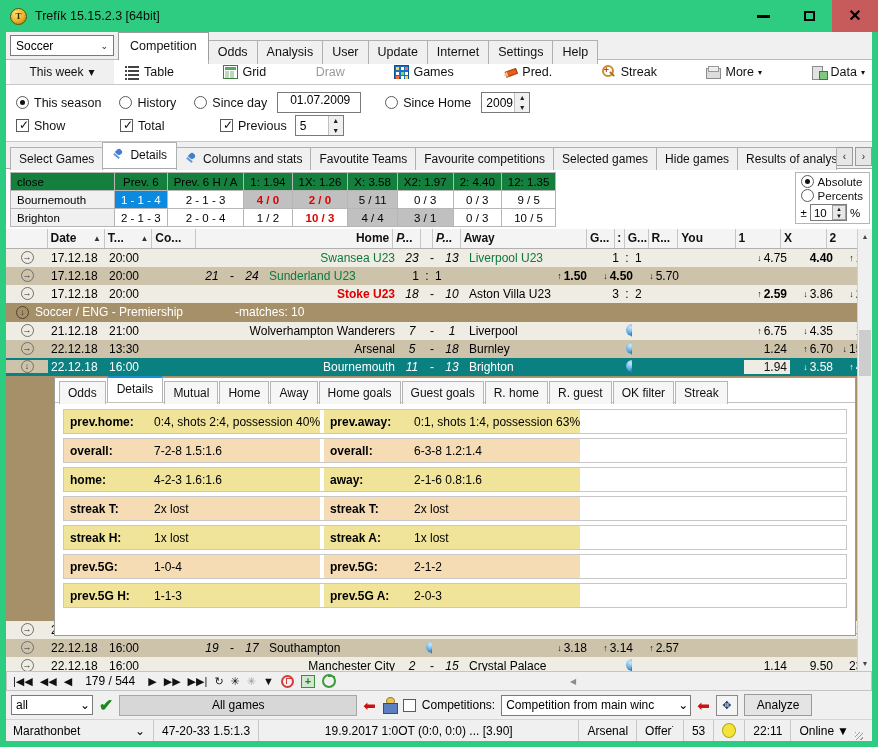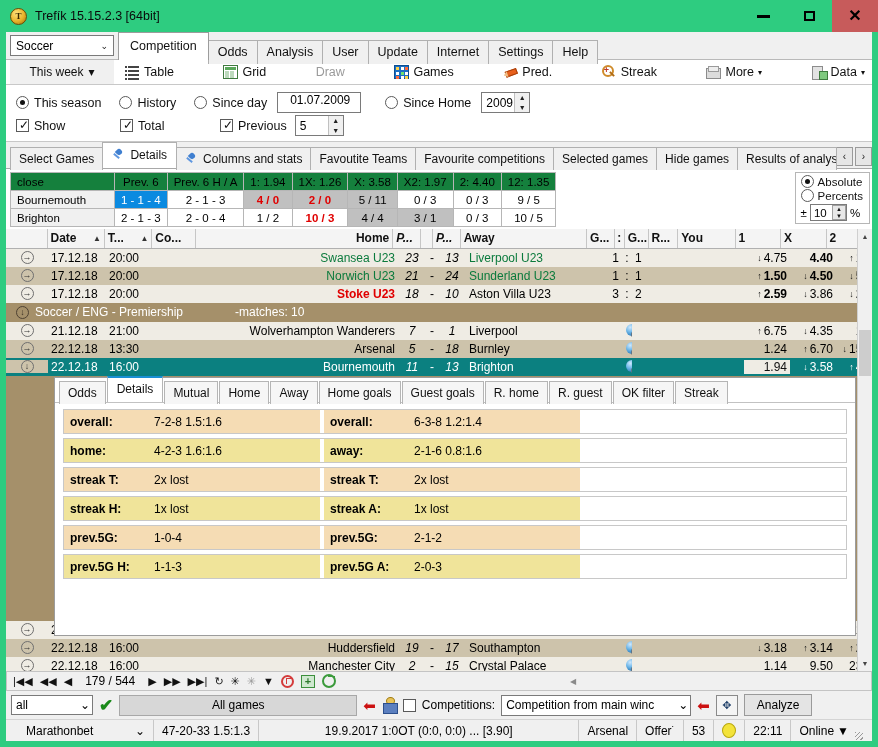--- a/index.html
+++ b/index.html
@@ -224,21 +224,21 @@
   .tinyicon::after{content:"";position:absolute;left:1px;top:6px;width:13px;height:9px;background:#5b7fbf;border:1px solid #2c4f8c;}
   .compcombo{width:190px;height:21px;border:1px solid #7a7a7a;background:#fff;display:flex;align-items:center;padding:0 2px 0 4px;font-size:12px;}
   .compcombo .cv{flex:1 1 auto;overflow:hidden;white-space:nowrap;}
   .movebtn{width:22px;height:21px;border:1px solid #8a8a8a;background:#f4f4f4;display:flex;align-items:center;justify-content:center;font-size:11px;color:#20406a;}
   .analyze{height:22px;padding:0 12px;border:1px solid #9a9a9a;background:#e4e4e4;display:flex;align-items:center;font-size:12px;}
 
   
   .statusbar{flex:0 0 auto;margin:0 6px 6px 6px;background:#f0f0f0;height:22px;display:flex;align-items:stretch;font-size:12px;border-top:1px solid #d4d4d4;}
   .sb{display:flex;align-items:center;padding:0 8px;border-right:1px solid #c8c8c8;white-space:nowrap;}
   .sb.grow1{flex:1 1 auto;justify-content:center;}
-  .sb.stcombo{width:148px;padding-left:20px;}
+  .sb.stcombo{width:148px;padding-left:7px;}
   .sb.stcombo .cv{flex:1 1 auto;}
   .yellowdot{width:14px;height:15px;border-radius:50%;background:#f3e33a;border:1px solid #b8a710;}
   .online{display:flex;align-items:center;gap:3px;}
   .resize{width:12px;align-self:flex-end;height:12px;position:relative;}
   .resize::after{content:"";position:absolute;right:1px;bottom:1px;width:8px;height:8px;
     background:repeating-linear-gradient(135deg,#9a9a9a 0 1px,transparent 1px 3px);}
 </style>
 </head>
 <body>
 
@@ -559,21 +559,20 @@
           </div>
       </div>
 
       <div class="grow even">
         <div class="cell c-exp">
             <span class="expicon">→</span>
           </div>
         <div class="cell c-date">17.12.18</div>
         <div class="cell c-time">20:00</div>
         <div class="cell c-co"></div>
-        <div class="cell c-home green">Norwich U23</div>
         <div class="cell c-p1">21</div>
         <div class="cell c-dash">-</div>
         <div class="cell c-p2">24</div>
         <div class="cell c-away green">Sunderland U23</div>
         <div class="cell c-g1">1</div>
         <div class="cell c-colon">:</div>
         <div class="cell c-g2">1</div>
         <div class="cell c-r"></div>
         <div class="cell c-you"></div>
         <div class="cell c-o">
@@ -758,21 +757,20 @@
           </div>
       </div>
 
       <div class="grow even">
         <div class="cell c-exp">
             <span class="expicon">→</span>
           </div>
         <div class="cell c-date">22.12.18</div>
         <div class="cell c-time">16:00</div>
         <div class="cell c-co"></div>
-        <div class="cell c-home">Huddersfield</div>
         <div class="cell c-p1">19</div>
         <div class="cell c-dash">-</div>
         <div class="cell c-p2">17</div>
         <div class="cell c-away">Southampton</div>
         <div class="cell c-g1"></div>
         <div class="cell c-colon">
             <span class="globe"></span>
           </div>
         <div class="cell c-g2"></div>
         <div class="cell c-r"></div>
@@ -838,20 +836,27 @@
         <div class="dtab"><span>Home</span></div>
         <div class="dtab"><span>Away</span></div>
         <div class="dtab"><span>Home goals</span></div>
         <div class="dtab"><span>Guest goals</span></div>
         <div class="dtab"><span>R. home</span></div>
         <div class="dtab"><span>R. guest</span></div>
         <div class="dtab"><span>OK filter</span></div>
         <div class="dtab"><span>Streak</span></div>
       </div>
       <div class="dbody">
+        <div class="drow">
+          <div class="dcell dlabel y1">prev.home:</div>
+          <div class="dcell dvalue y1">0:4, shots 2:4, possession 40%</div>
+          <div class="dspacer"></div>
+          <div class="dcell dlabel y1">prev.away:</div>
+          <div class="dcell dvalue y1">0:1, shots 1:4, possession 63%</div>
+        </div>
         <div class="drow">
           <div class="dcell dlabel y2">overall:</div>
           <div class="dcell dvalue y2">7-2-8  1.5:1.6</div>
           <div class="dspacer"></div>
           <div class="dcell dlabel y2">overall:</div>
           <div class="dcell dvalue y2">6-3-8  1.2:1.4</div>
         </div>
         <div class="drow">
           <div class="dcell dlabel y1">home:</div>
           <div class="dcell dvalue y1">4-2-3  1.6:1.6</div>

